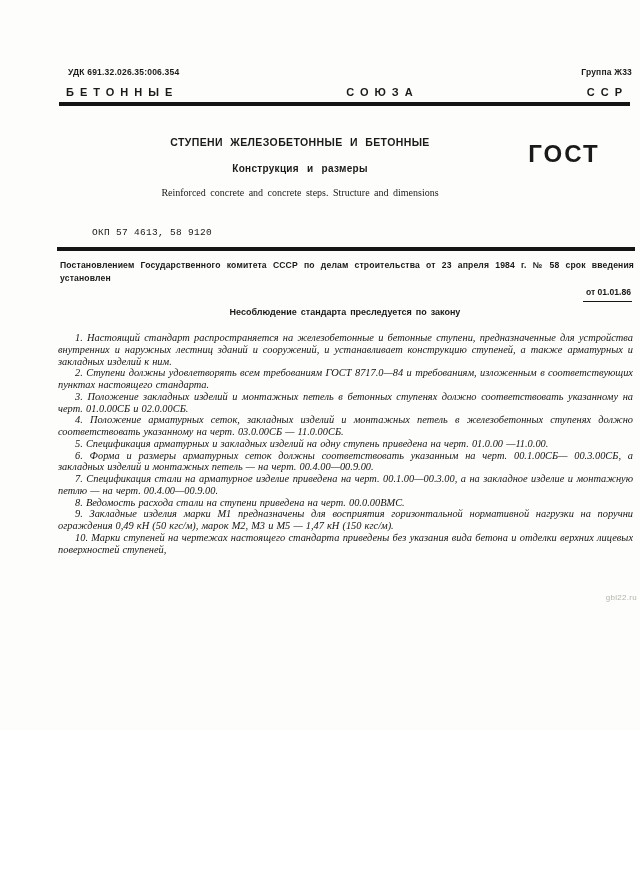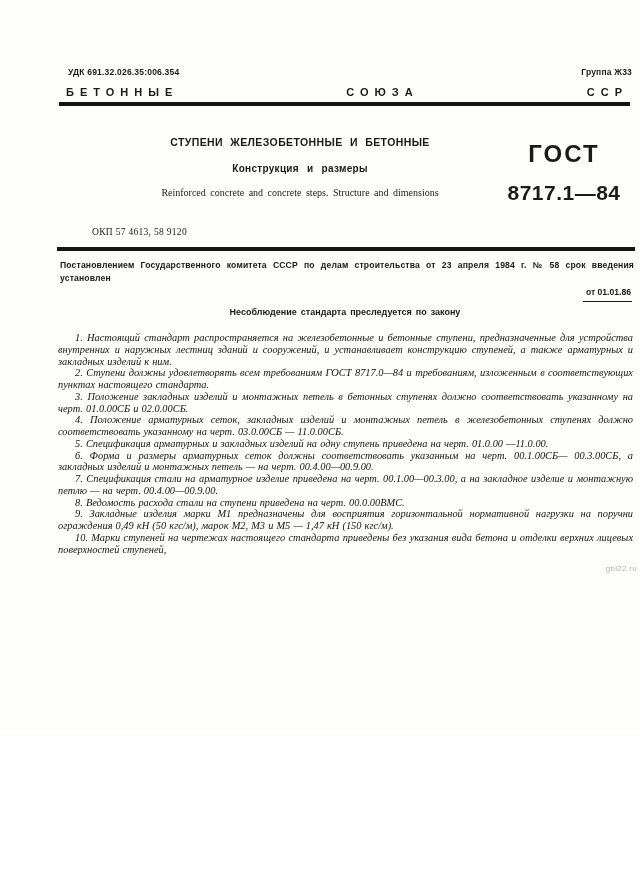--- a/index.html
+++ b/index.html
@@ -44,21 +44,21 @@
     font-size: 10px; word-spacing: 2px;
   }
   .gost-box {
     position: absolute; top: 140px; left: 500px; width: 128px;
     text-align: center; font-weight: bold;
   }
   .gost-label { font-size: 24px; letter-spacing: 2px; }
   .gost-number { font-size: 21px; margin-top: 13px; letter-spacing: 0.5px; white-space: nowrap; }
   .okp {
     position: absolute; top: 227px; left: 68px;
-    font-family: Liberation Serif, serif; font-size: 9.5px; letter-spacing: 0.3px; padding-left: 24px;
+    font-family: Liberation Mono, monospace; font-size: 9.5px; letter-spacing: 0.3px; padding-left: 24px;
   }
   .rule-thick-2 {
     position: absolute; top: 247px; left: 57px; right: 5px; height: 3.5px;
     background: #151515;
   }
   
   .decree {
     position: absolute; top: 259px; left: 60px; right: 6px;
     font-weight: bold; font-size: 8.6px; line-height: 12.5px;
     text-align: justify; word-spacing: 2.5px; letter-spacing: 0.15px;
@@ -74,21 +74,21 @@
   }
   
   .body-text {
     position: absolute; top: 332px; left: 58px; right: 7px;
     font-family: "Liberation Serif", serif;
     font-size: 10.4px; line-height: 11.75px;
     text-align: justify; color: #141414;
   }
   .body-text p { margin: 0; text-indent: 17px; word-spacing: 0.5px; font-style: italic; }
   .watermark {
-    position: absolute; top: 564px; right: 3px;
+    position: absolute; top: 593px; right: 3px;
     font-size: 8px; color: #b4b4ae; letter-spacing: 0.3px;
   }
   
   .footer-rule {
     position: absolute; top: 807px; left: 57px; right: 7px; height: 2px;
     background: #1a1a1a;
   }
   .footer-row {
     position: absolute; top: 844px; left: 68px; right: 8px;
     display: flex; justify-content: space-between;
@@ -123,21 +123,20 @@
   <div class="rule-thick-1"></div>
 
   <div class="title-block">
     <div class="title-ru">СТУПЕНИ ЖЕЛЕЗОБЕТОННЫЕ И БЕТОННЫЕ</div>
     <div class="subtitle-ru">Конструкция и размеры</div>
     <div class="subtitle-en">Reinforced concrete and concrete steps. Structure and dimensions</div>
   </div>
 
   <div class="gost-box">
     <div class="gost-label">ГОСТ</div>
-    <div class="gost-number">8717.1—84</div>
   </div>
 
   <div class="okp">ОКП 57 4613, 58 9120</div>
 
   <div class="rule-thick-2"></div>
 
   <div class="decree">Постановлением Государственного комитета СССР по делам строительства от 23 апреля 1984 г. № 58 срок введения установлен</div>
 
   <div class="effective-date">от 01.01.86</div>
 

